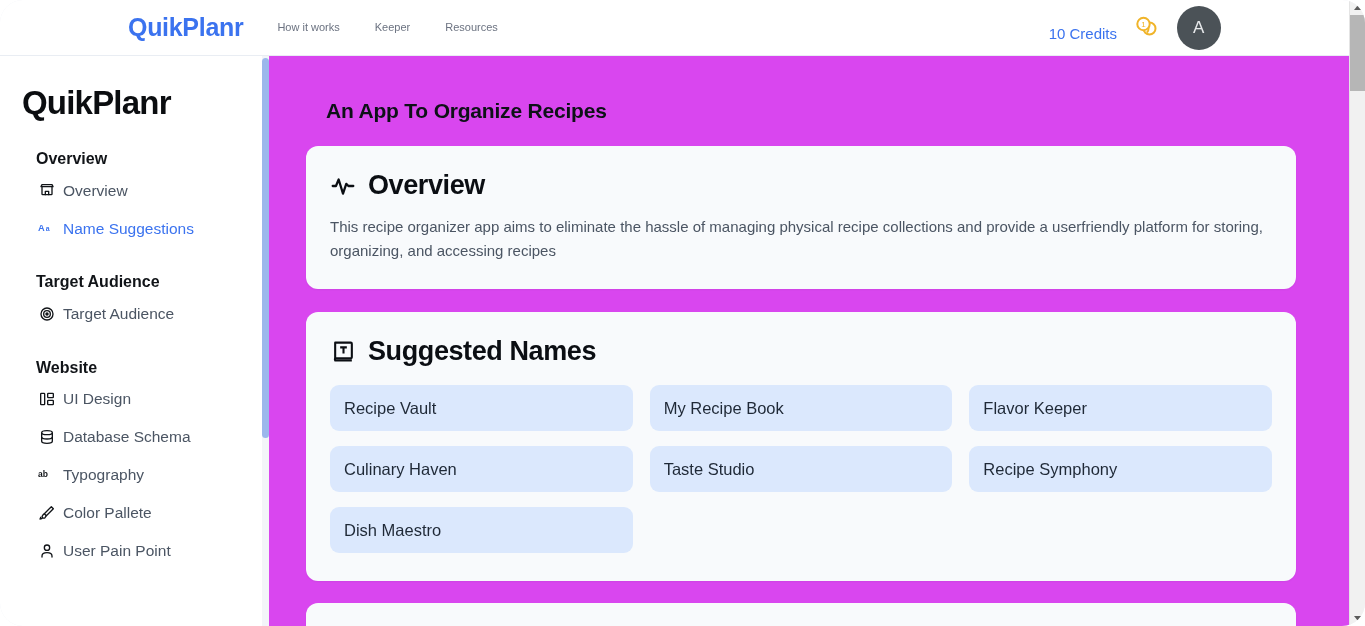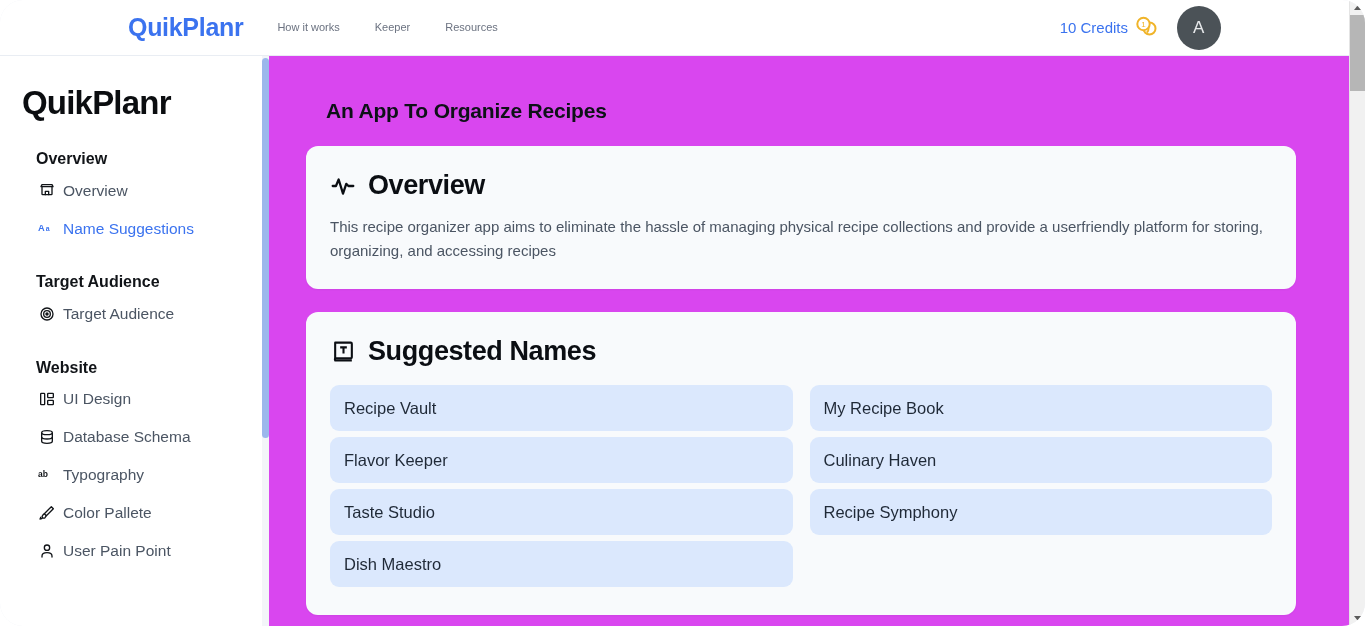--- a/index.html
+++ b/index.html
@@ -61,22 +61,22 @@
   .topbar-right {
     margin-left: auto;
     margin-right: 128px;
     display: flex;
     align-items: center;
     gap: 18px;
   }
 
   .credits {
     display: flex;
-    align-items: center;
-    gap: 6px;
+    align-items: flex-end;
+    gap: 17px;
   }
   .credits-label {
     font-size: 15px;
     color: #3b73ef;
     line-height: 1;
     white-space: nowrap;
   }
   .coin-icon { display: block; }
 
   .avatar {
@@ -224,22 +224,22 @@
     color: #4b5563;
     line-height: 24px;
     max-width: 975px;
   }
 
   .panel.suggested { margin-top: 23px; padding-bottom: 28px; }
   .panel.suggested .panel-head { margin-bottom: 18px; }
 
   .names-grid {
     display: grid;
-    grid-template-columns: repeat(2, 1fr);
-    gap: 6px 17px;
+    grid-template-columns: repeat(3, 1fr);
+    gap: 15px 17px;
   }
   .name-card {
     background: #dbe8fd;
     border-radius: 9px;
     height: 46px;
     display: flex;
     align-items: center;
     padding-left: 14px;
     font-size: 16.5px;
     color: #1f2937;

